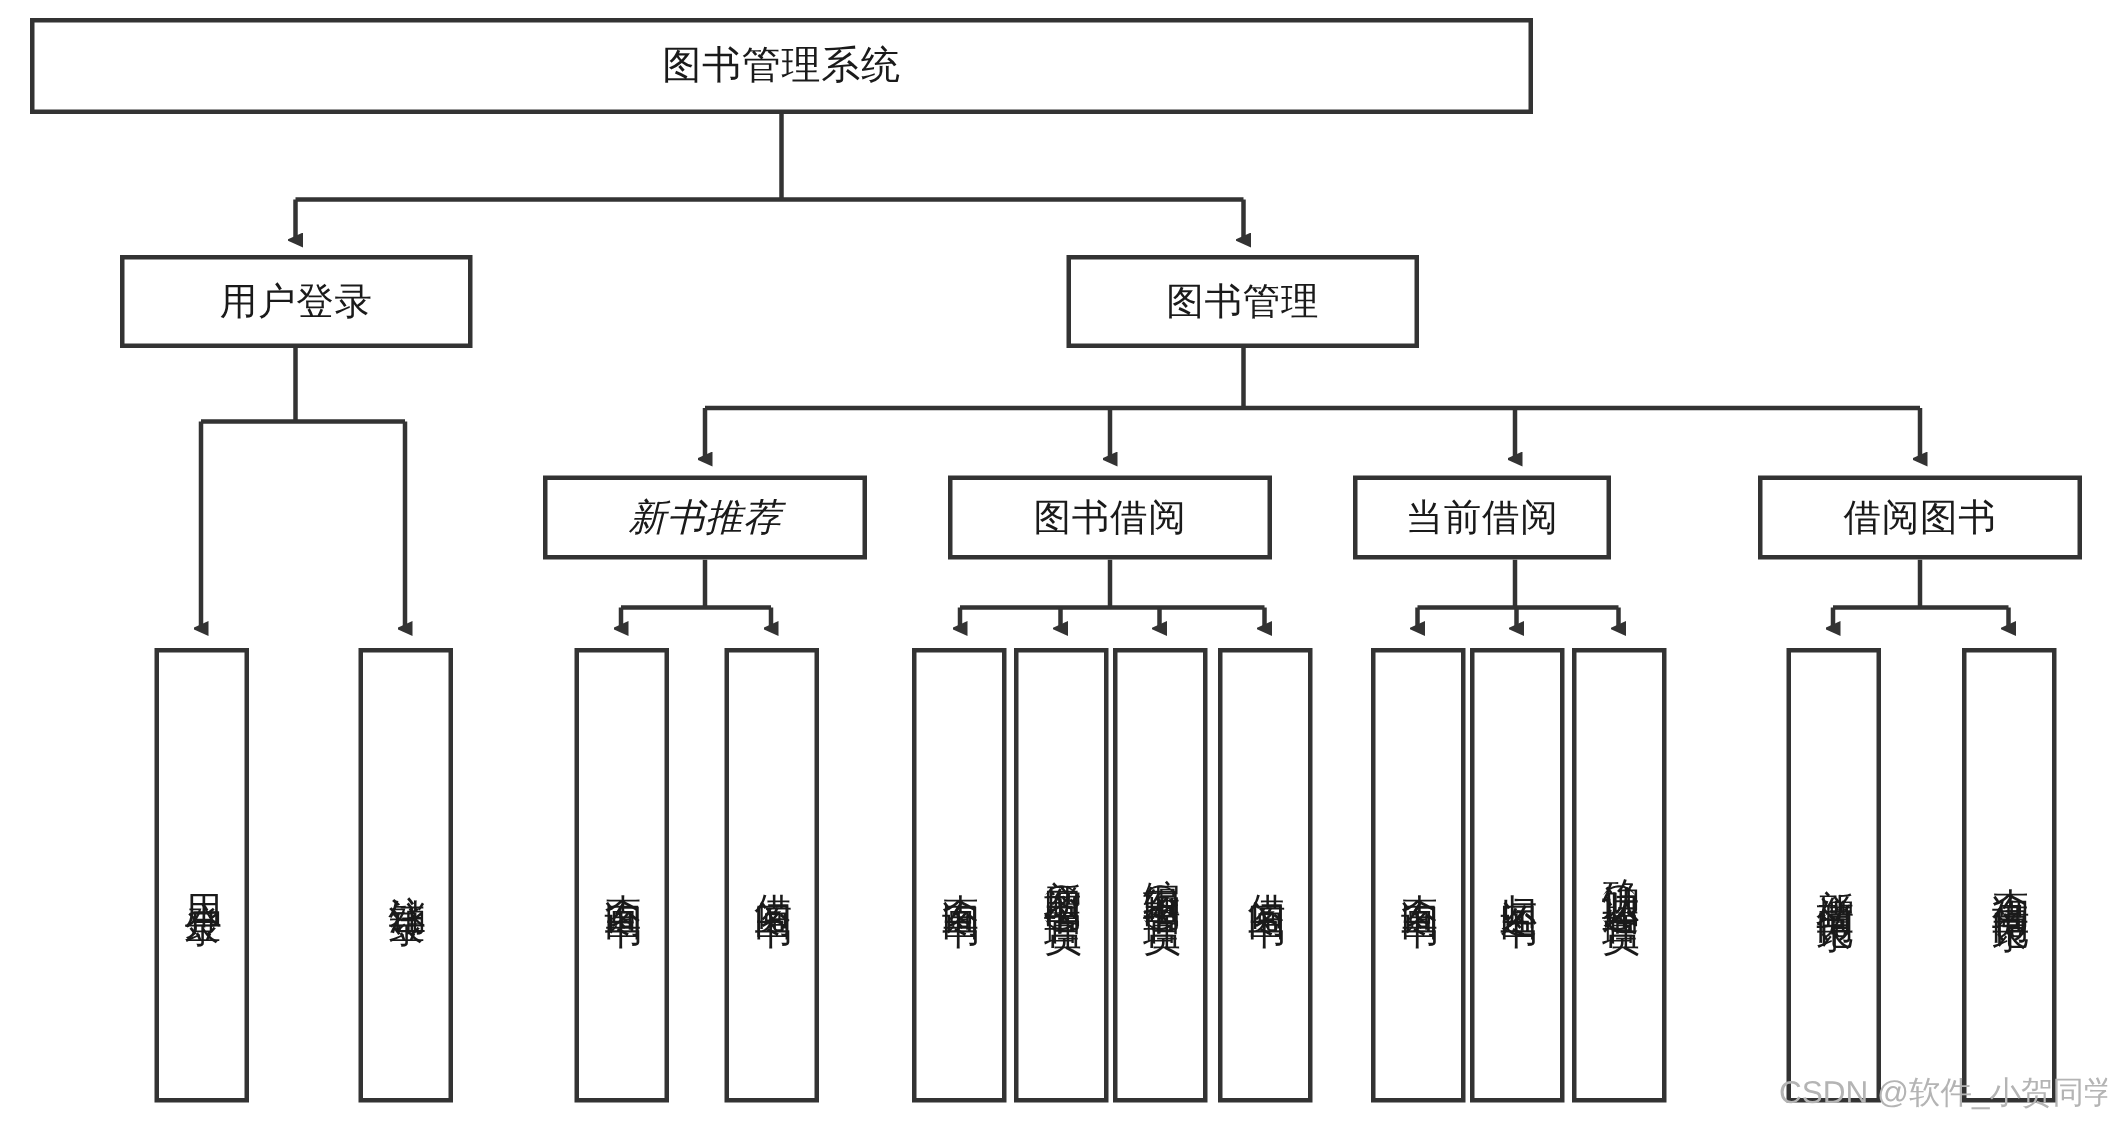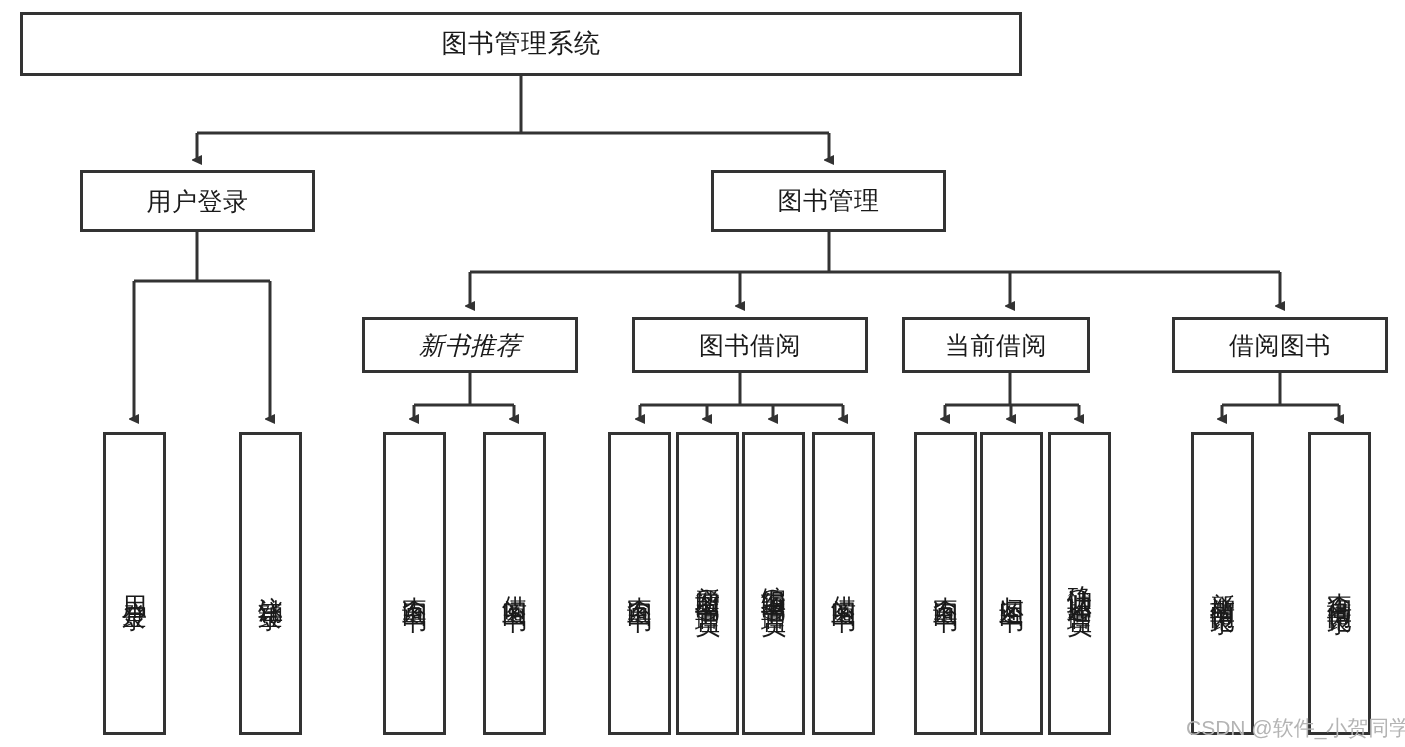--- a/index.html
+++ b/index.html
@@ -129,31 +129,31 @@
     </g>
   </svg>
 
   <div class="node horiz root" style="left:20px; top:12px; width:1002px; height:64px;">
     <span class="node-label">图书管理系统</span>
   </div>
 
   <div class="node horiz" style="left:80px; top:170px; width:235px; height:62px;">
     <span class="node-label">用户登录</span>
   </div>
-  <div class="node horiz" style="left:711px; top:170px; width:235px; height:62px;font-family:Liberation Serif, serif;">
+  <div class="node horiz" style="left:711px; top:170px; width:235px; height:62px;">
     <span class="node-label">图书管理</span>
   </div>
 
   <div class="node horiz" style="left:362px; top:317px; width:216px; height:56px;font-style:italic;">
     <span class="node-label">新书推荐</span>
   </div>
-  <div class="node horiz" style="left:632px; top:317px; width:236px; height:56px;">
+  <div class="node horiz" style="left:632px; top:317px; width:216px; height:56px;">
     <span class="node-label">图书借阅</span>
   </div>
-  <div class="node horiz" style="left:902px; top:317px; width:188px; height:56px;">
+  <div class="node horiz" style="left:902px; top:317px; width:172px; height:56px;">
     <span class="node-label">当前借阅</span>
   </div>
   <div class="node horiz" style="left:1172px; top:317px; width:216px; height:56px;">
     <span class="node-label">借阅图书</span>
   </div>
 
   <div class="node vert" style="left:103px; top:432px; width:63px; height:303px;">
     <span class="node-label">用户登录</span>
   </div>
   <div class="node vert" style="left:239px; top:432px; width:63px; height:303px;">

